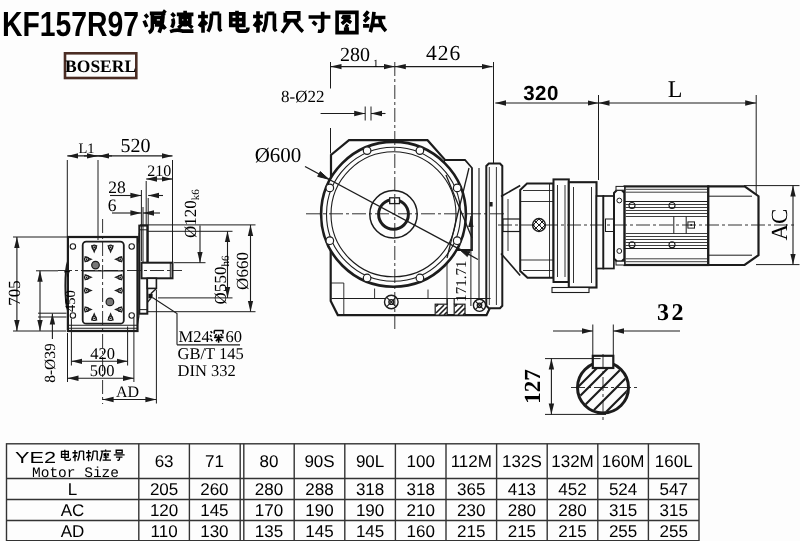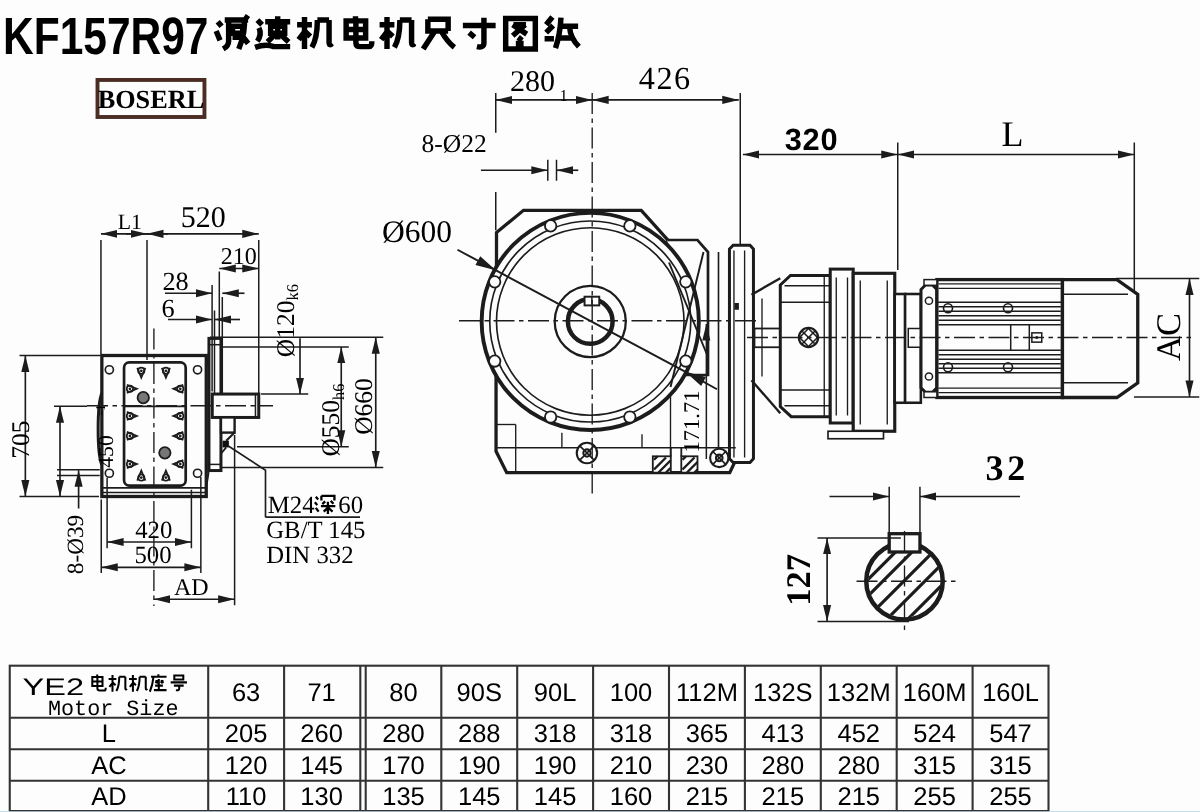--- a/index.html
+++ b/index.html
@@ -1,16 +1,16 @@
 <!DOCTYPE html>
 <html><head>
 <meta charset="utf-8">
 <style>
 html,body{margin:0;padding:0;background:#fff;}
-#wrap{width:800px;height:541px;position:relative;background:#0369a1;overflow:hidden;}
+#wrap{width:800px;height:541px;position:relative;background:#84cc16;overflow:hidden;}
 svg{display:block;}
 text{fill:#000;}
 .ser{font-family:"Liberation Serif",serif;}
 .san{font-family:"Liberation Sans",sans-serif;}
 .mon{font-family:"Liberation Mono",monospace;}
 </style>
 </head>
 <body>
 <div id="wrap">
 <svg width="800" height="541" viewBox="0 0 800 541" text-rendering="geometricPrecision">

